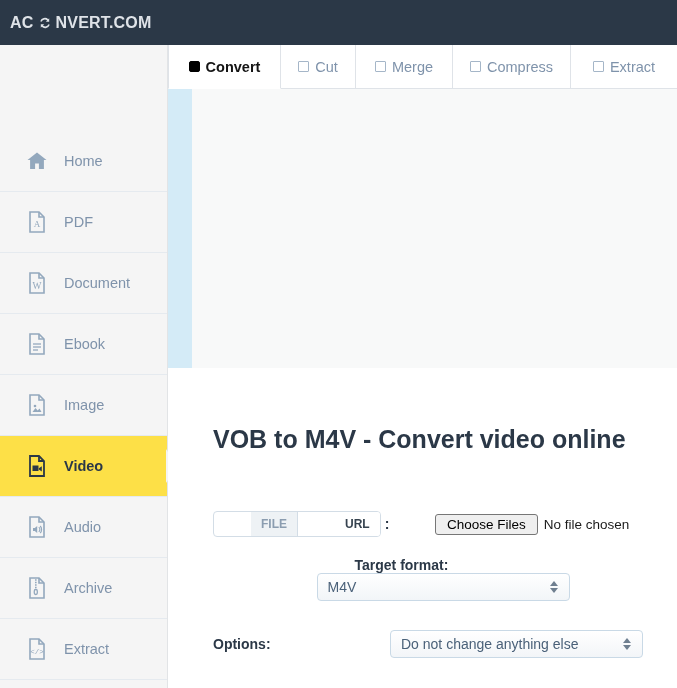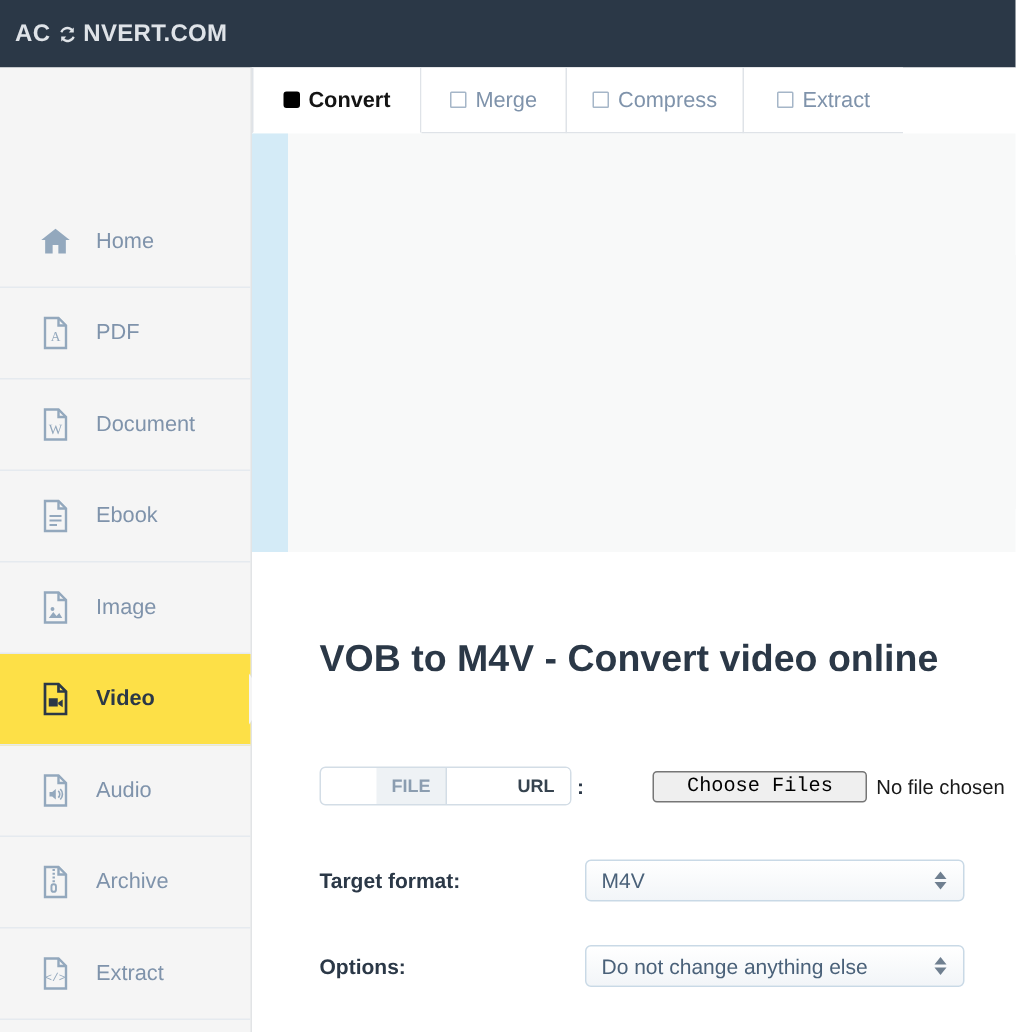--- a/index.html
+++ b/index.html
@@ -170,21 +170,21 @@
   }
 
   .form-row {
     position: absolute;
     left: 45px;
     display: flex;
     align-items: center;
     width: 460px;
   }
   .row-file    { top: 143px; }
-  .row-target  { top: 205px; }
+  .row-target  { top: 189px; flex-direction: column; }
   .row-options { top: 262px; }
 
   .row-label {
     width: 177px;
     font-size: 14px;
     font-weight: bold;
     color: #2b3847;
     flex: 0 0 auto;
   }
 
@@ -221,24 +221,24 @@
     left: 222px;
     display: flex;
     align-items: center;
     font-size: 13.5px;
     color: #1a1a1a;
   }
   .choose-btn {
     border: 1px solid #767676;
     border-radius: 3px;
     background: #efefef;
-    padding: 2px 22px;
+    padding: 2px 11px;
     font-size: 13.5px;
     color: #000000;
-    font-family: Liberation Mono, monospace;
+    font-family: Liberation Sans, sans-serif;
   }
   .no-file { margin-left: 6px; color: #1a1a1a; }
 
   .sel {
     position: relative;
     width: 253px;
     height: 28px;
     border: 1px solid #c9d9e6;
     border-radius: 4px;
     background: linear-gradient(#ffffff, #f2f5f8);
@@ -393,20 +393,24 @@
       </svg>
     </span>
     <span>Extract</span>
   </div>
 </nav>
 
 <div class="tabbar">
   <div class="tab t-convert active">
     <span class="tab-box"></span>
     <span>Convert</span>
+  </div>
+  <div class="tab t-cut">
+    <span class="tab-box"></span>
+    <span>Cut</span>
   </div>
   <div class="tab t-merge">
     <span class="tab-box"></span>
     <span>Merge</span>
   </div>
   <div class="tab t-compress">
     <span class="tab-box"></span>
     <span>Compress</span>
   </div>
   <div class="tab t-extract">

